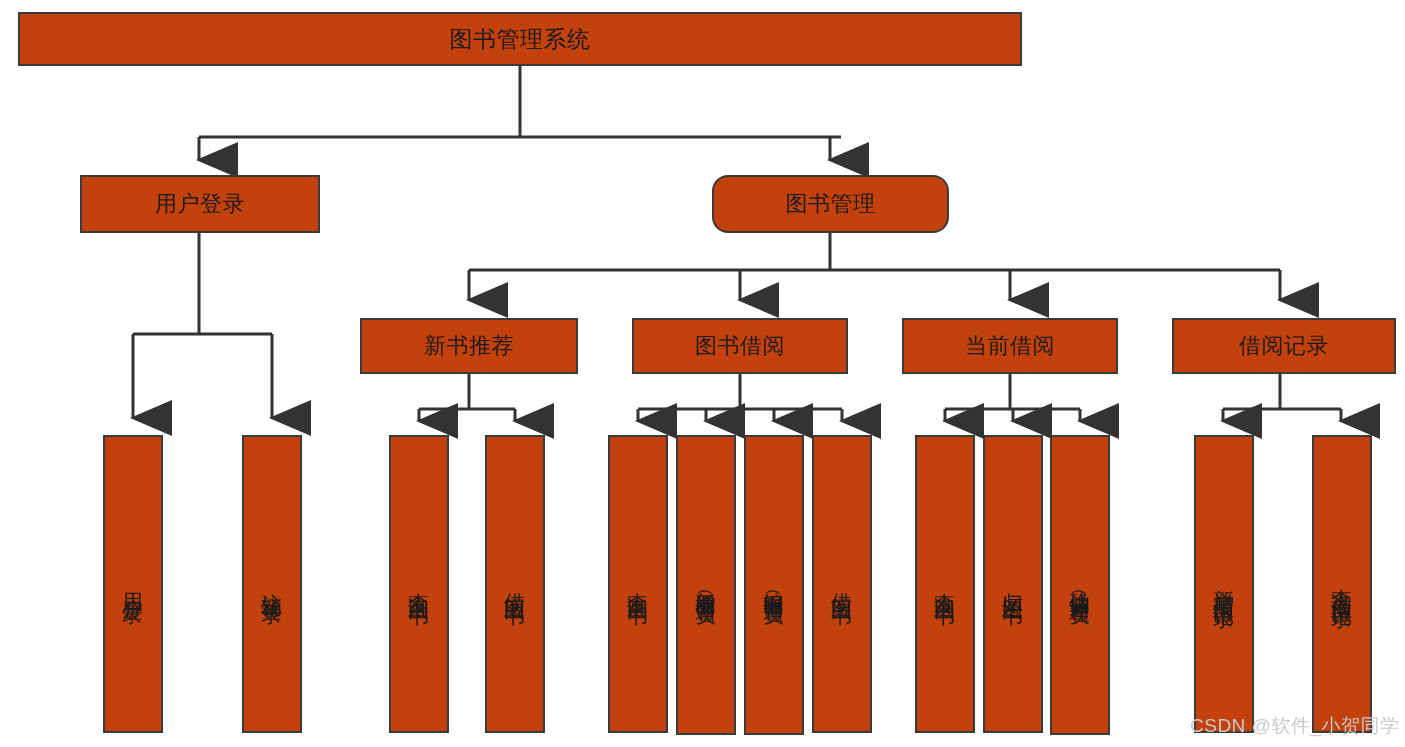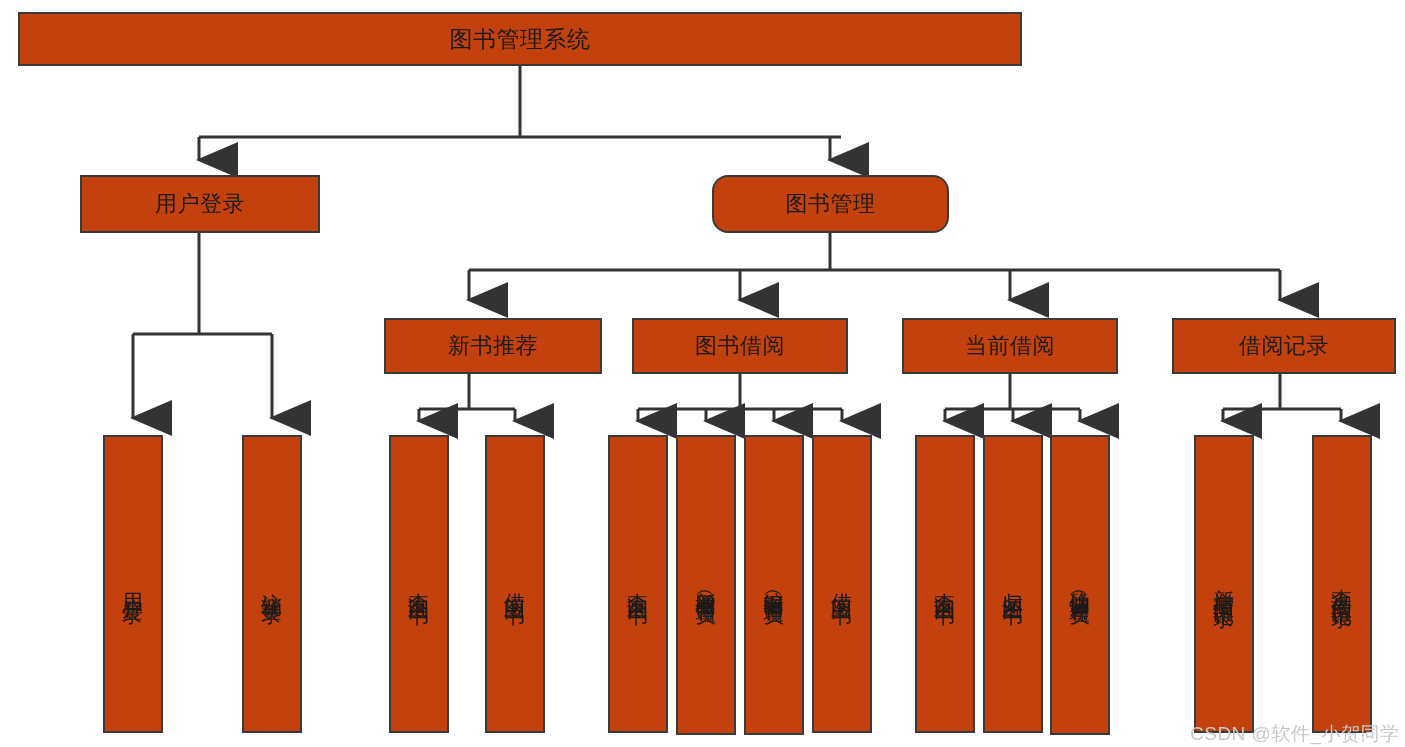--- a/index.html
+++ b/index.html
@@ -131,21 +131,21 @@
     <span class="label">图书管理系统</span>
   </div>
 
   <div class="node horiz" style="left:80px; top:175px; width:240px; height:58px;">
     <span class="label">用户登录</span>
   </div>
   <div class="node horiz" style="left:712px; top:175px; width:237px; height:58px;border-radius:16px;">
     <span class="label">图书管理</span>
   </div>
 
-  <div class="node horiz" style="left:360px; top:318px; width:218px; height:56px;margin-left:24px;">
+  <div class="node horiz" style="left:360px; top:318px; width:218px; height:56px;">
     <span class="label">新书推荐</span>
   </div>
   <div class="node horiz" style="left:632px; top:318px; width:216px; height:56px;">
     <span class="label">图书借阅</span>
   </div>
   <div class="node horiz" style="left:902px; top:318px; width:216px; height:56px;align-items:center;">
     <span class="label">当前借阅</span>
   </div>
   <div class="node horiz" style="left:1172px; top:318px; width:224px; height:56px;">
     <span class="label">借阅记录</span>
@@ -188,15 +188,15 @@
     <span class="label">确认归还（管理员）</span>
   </div>
 
   <div class="node vert" style="left:1194px; top:435px; width:60px; height:298px;">
     <span class="label">新增借阅记录</span>
   </div>
   <div class="node vert" style="left:1312px; top:435px; width:60px; height:298px;">
     <span class="label">查询借阅记录</span>
   </div>
 
-  <div class="watermark" style="left:1190px; top:713px;margin-top:8px;">CSDN @软件_小贺同学</div>
+  <div class="watermark" style="left:1190px; top:713px;">CSDN @软件_小贺同学</div>
 
 </div>
 
 </body></html>

